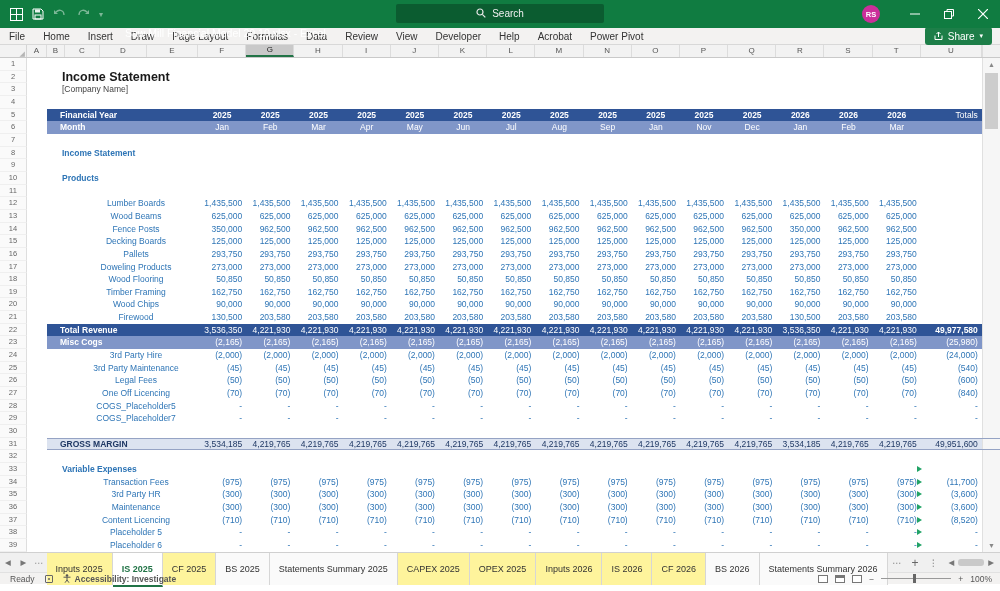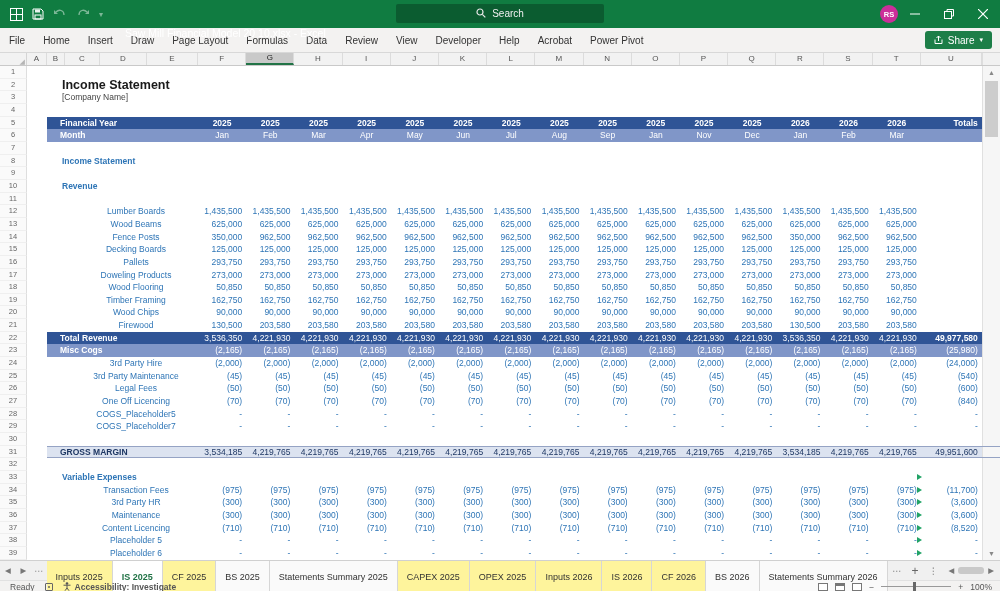--- a/index.html
+++ b/index.html
@@ -6,25 +6,25 @@
   html,body { width:1000px; height:591px; overflow:hidden; font-family:"Liberation Sans",sans-serif; background:#fff; }
 
   
   .titlebar { position:relative; height:28px; background:#107C41; display:flex; align-items:center; color:#fff; }
   .qat { display:flex; align-items:center; gap:9px; padding:0 8px 0 10px; }
   .qat svg { display:block; }
   .qat .dim { opacity:.45; }
   .apptitle { font-size:10.5px; margin-left:14px; white-space:nowrap; color:#fff;margin-top:38px; }
   .searchbox { position:absolute; left:50%; top:4px; transform:translateX(-50%); width:208px; height:19px; background:#0B5C30; border-radius:2px; display:flex; align-items:center; justify-content:center; gap:6px; font-size:10px; color:#f0f0f0; }
   .tb-right { margin-left:auto; display:flex; align-items:center; height:100%; }
-  .avatar { width:18px; height:18px; border-radius:50%; background:#CB2E9A; font-size:7.5px; font-weight:bold; display:flex; align-items:center; justify-content:center; margin-right:0; }
+  .avatar { width:18px; height:18px; border-radius:50%; background:#CB2E9A; font-size:7.5px; font-weight:bold; display:flex; align-items:center; justify-content:center; margin-right:18px; }
   .winbtn { width:34px; height:100%; display:flex; align-items:center; justify-content:center; }
 
   
-  .ribbonrow { height:25px; background:#f3f2f1; display:flex; align-items:center; border-bottom:1px solid #d8d8d8; }
+  .ribbonrow { height:17px; background:#f3f2f1; display:flex; align-items:center; border-bottom:1px solid #d8d8d8; }
   .rtab { padding:0 9px; font-size:10px; color:#333; line-height:23px; white-space:nowrap; }
   .sharebtn { margin-left:auto; margin-right:8px; background:#1D7E48; height:18px; padding:0 9px; border-radius:3px; color:#fff; font-size:10px; display:flex; align-items:center; gap:5px; }
 
   
   .colheads { height:13px; display:flex; background:#f2f2f2; border-bottom:1px solid #c9c9c9; font-size:8px; color:#555; }
   .corner { width:27px; border-right:1px solid #d4d4d4; position:relative; background:#f2f2f2; }
   .corner span { position:absolute; right:1px; bottom:0; font-size:7px; color:#b5b5b5; line-height:7px; }
   .ch { border-right:1px solid #dcdcdc; text-align:center; line-height:12px; flex:none; }
   .ch.sel { background:#c9c9c9; border-bottom:2px solid #217346; color:#222; line-height:10px; }
   .sbpad { width:18px; background:#f1f1f1; border-left:1px solid #ddd; }
@@ -38,21 +38,21 @@
   .tot { width:61px; flex:none; text-align:right; padding-right:4px; color:#2E75B6; }
 
   .r.title .lab    { color:#1a1a1a; font-weight:bold; font-size:12.5px; padding-left:35px; }
   .r.subtitle .lab { color:#444; padding-left:35px; }
   .r.section .lab  { color:#2E75B6; font-weight:bold; padding-left:35px; }
   .r.item .lab     { color:#2E75B6; padding-left:47px;text-align:center; }
 
   .r.yearband .lab, .r.totaldark .lab { background:linear-gradient(to right,transparent 20px,#2F5496 20px); color:#fff; font-weight:bold; padding-left:33px; }
   .r.yearband .c, .r.yearband .tot, .r.totaldark .c, .r.totaldark .tot { background:#2F5496; color:#fff; }
   .r.yearband .c { text-align:center; font-weight:bold; padding-right:0; }
-  .r.yearband .tot { font-weight:bold; }
+  .r.yearband .tot { font-weight:normal; }
   .r.totaldark .tot { font-weight:bold; }
 
   .r.monthband .lab, .r.bandmid .lab { background:linear-gradient(to right,transparent 20px,#8096C8 20px); color:#fff; font-weight:bold; padding-left:33px; }
   .r.monthband .c, .r.monthband .tot, .r.bandmid .c, .r.bandmid .tot { background:#8096C8; color:#fff; }
   .r.monthband .c { text-align:center; padding-right:0; font-weight:normal; }
 
   .r.gm { position:relative; }
   .r.gm::before { content:''; position:absolute; left:47px; right:0; top:0; bottom:0; border-top:1px solid #95A3C4; border-bottom:1px solid #95A3C4; pointer-events:none; z-index:3; }
   .r.gm .lab { background:linear-gradient(to right,transparent 20px,#DCE3F0 20px); color:#1F3864; font-weight:bold; padding-left:33px; }
   .r.gm .c, .r.gm .tot { background:#DCE3F0; color:#1F3864; }
@@ -387,21 +387,21 @@
         <div class="c"></div>
         <div class="c"></div>
         <div class="c"></div>
         <div class="c"></div>
         <div class="c"></div>
         <div class="c"></div>
         <div class="tot"></div>
       </div>
       <div class="r section">
         <div class="gut">10</div>
-        <div class="lab">Revenue</div>
+        <div class="lab">Products</div>
         <div class="c"></div>
         <div class="c"></div>
         <div class="c"></div>
         <div class="c"></div>
         <div class="c"></div>
         <div class="c"></div>
         <div class="c"></div>
         <div class="c"></div>
         <div class="c"></div>
         <div class="c"></div>

